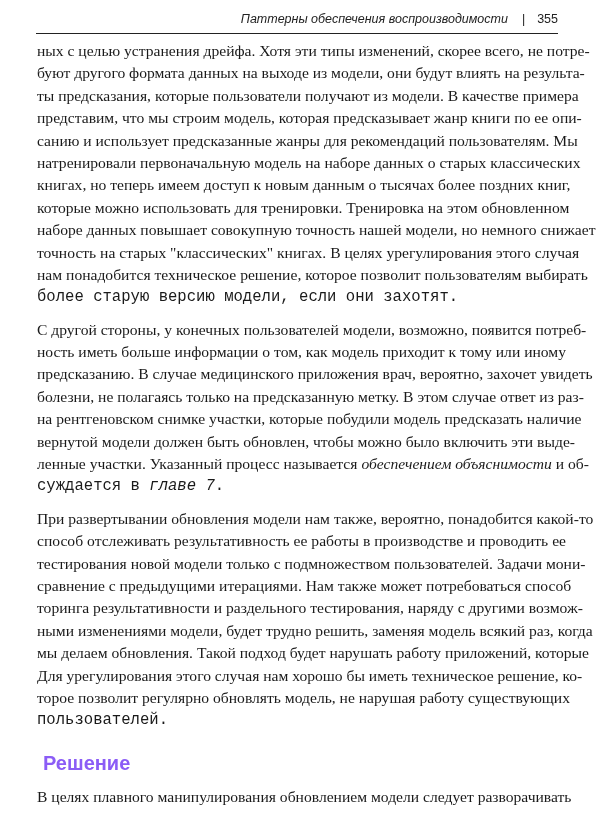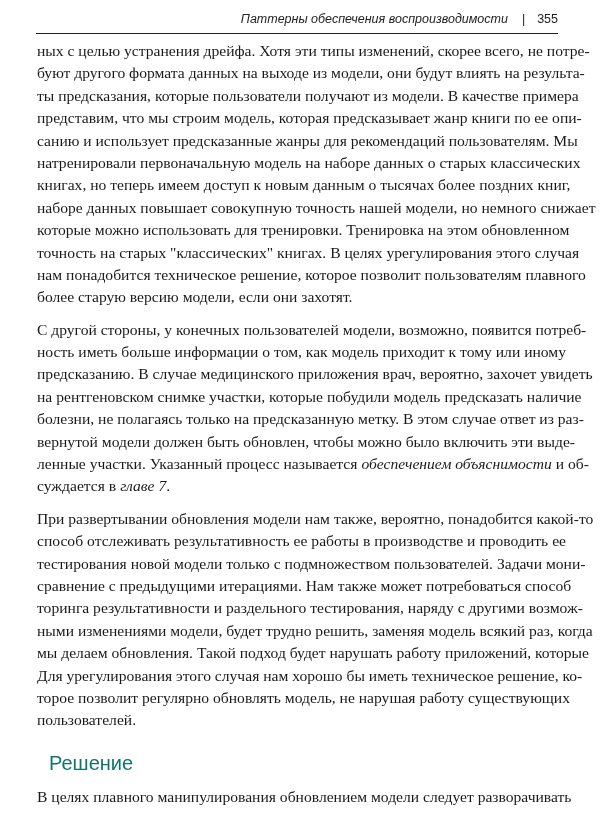--- a/index.html
+++ b/index.html
@@ -69,32 +69,33 @@
     .para.first { text-indent: 0; }
     .line {
       display: block;
       text-align: justify;
       text-align-last: justify;
       white-space: nowrap;
       height: 22.4px;
     }
     .line.last {
       text-align-last: left;
+      font-family: Liberation Mono, monospace;
     }
     em {
       font-style: italic;
     }
     .section-heading {
       font-family: "Liberation Sans", sans-serif;
-      font-weight: normal;
+      font-weight: bold;
       font-size: 20px;
-      margin: 18px 0 10px 12px;
+      margin: 18px 0 10px 6px;
       height: 26px;
       line-height: 26px;
-      color: #0f766e;
+      color: #8b5cf6;
     }
   </style>
 </head>
 <body>
 
 <div class="page">
 
   <div class="running-head">
     <span class="title">Паттерны обеспечения воспроизводимости</span>
     <span class="sep">|</span>
@@ -105,33 +106,33 @@
   <div class="body-text">
 
     <div class="para first">
       <span class="line">ных с целью устранения дрейфа. Хотя эти типы изменений, скорее всего, не потре-</span>
       <span class="line">буют другого формата данных на выходе из модели, они будут влиять на результа-</span>
       <span class="line">ты предсказания, которые пользователи получают из модели. В качестве примера</span>
       <span class="line">представим, что мы строим модель, которая предсказывает жанр книги по ее опи-</span>
       <span class="line">санию и использует предсказанные жанры для рекомендаций пользователям. Мы</span>
       <span class="line">натренировали первоначальную модель на наборе данных о старых классических</span>
       <span class="line">книгах, но теперь имеем доступ к новым данным о тысячах более поздних книг,</span>
+      <span class="line">которые можно использовать для тренировки. Тренировка на этом обновленном</span>
       <span class="line">наборе данных повышает совокупную точность нашей модели, но немного снижает</span>
-      <span class="line">которые можно использовать для тренировки. Тренировка на этом обновленном</span>
       <span class="line">точность на старых "классических" книгах. В целях урегулирования этого случая</span>
-      <span class="line">нам понадобится техническое решение, которое позволит пользователям плавного</span>
+      <span class="line">нам понадобится техническое решение, которое позволит пользователям выбирать</span>
       <span class="line last">более старую версию модели, если они захотят.</span>
     </div>
 
     <div class="para">
       <span class="line">С другой стороны, у конечных пользователей модели, возможно, появится потреб-</span>
       <span class="line">ность иметь больше информации о том, как модель приходит к тому или иному</span>
       <span class="line">предсказанию. В случае медицинского приложения врач, вероятно, захочет увидеть</span>
+      <span class="line">болезни, не полагаясь только на предсказанную метку. В этом случае ответ из раз-</span>
       <span class="line">на рентгеновском снимке участки, которые побудили модель предсказать наличие</span>
-      <span class="line">болезни, не полагаясь только на предсказанную метку. В этом случае ответ из раз-</span>
       <span class="line">вернутой модели должен быть обновлен, чтобы можно было включить эти выде-</span>
       <span class="line"><span>ленные участки. Указанный процесс называется </span><em>обеспечением объяснимости</em><span> и об-</span></span>
       <span class="line last"><span>суждается в </span><em>главе 7</em><span>.</span></span>
     </div>
 
     <div class="para">
       <span class="line">При развертывании обновления модели нам также, вероятно, понадобится какой-то</span>
       <span class="line">способ отслеживать результативность ее работы в производстве и проводить ее</span>
       <span class="line">тестирования новой модели только с подмножеством пользователей. Задачи мони-</span>
       <span class="line">сравнение с предыдущими итерациями. Нам также может потребоваться способ</span>

